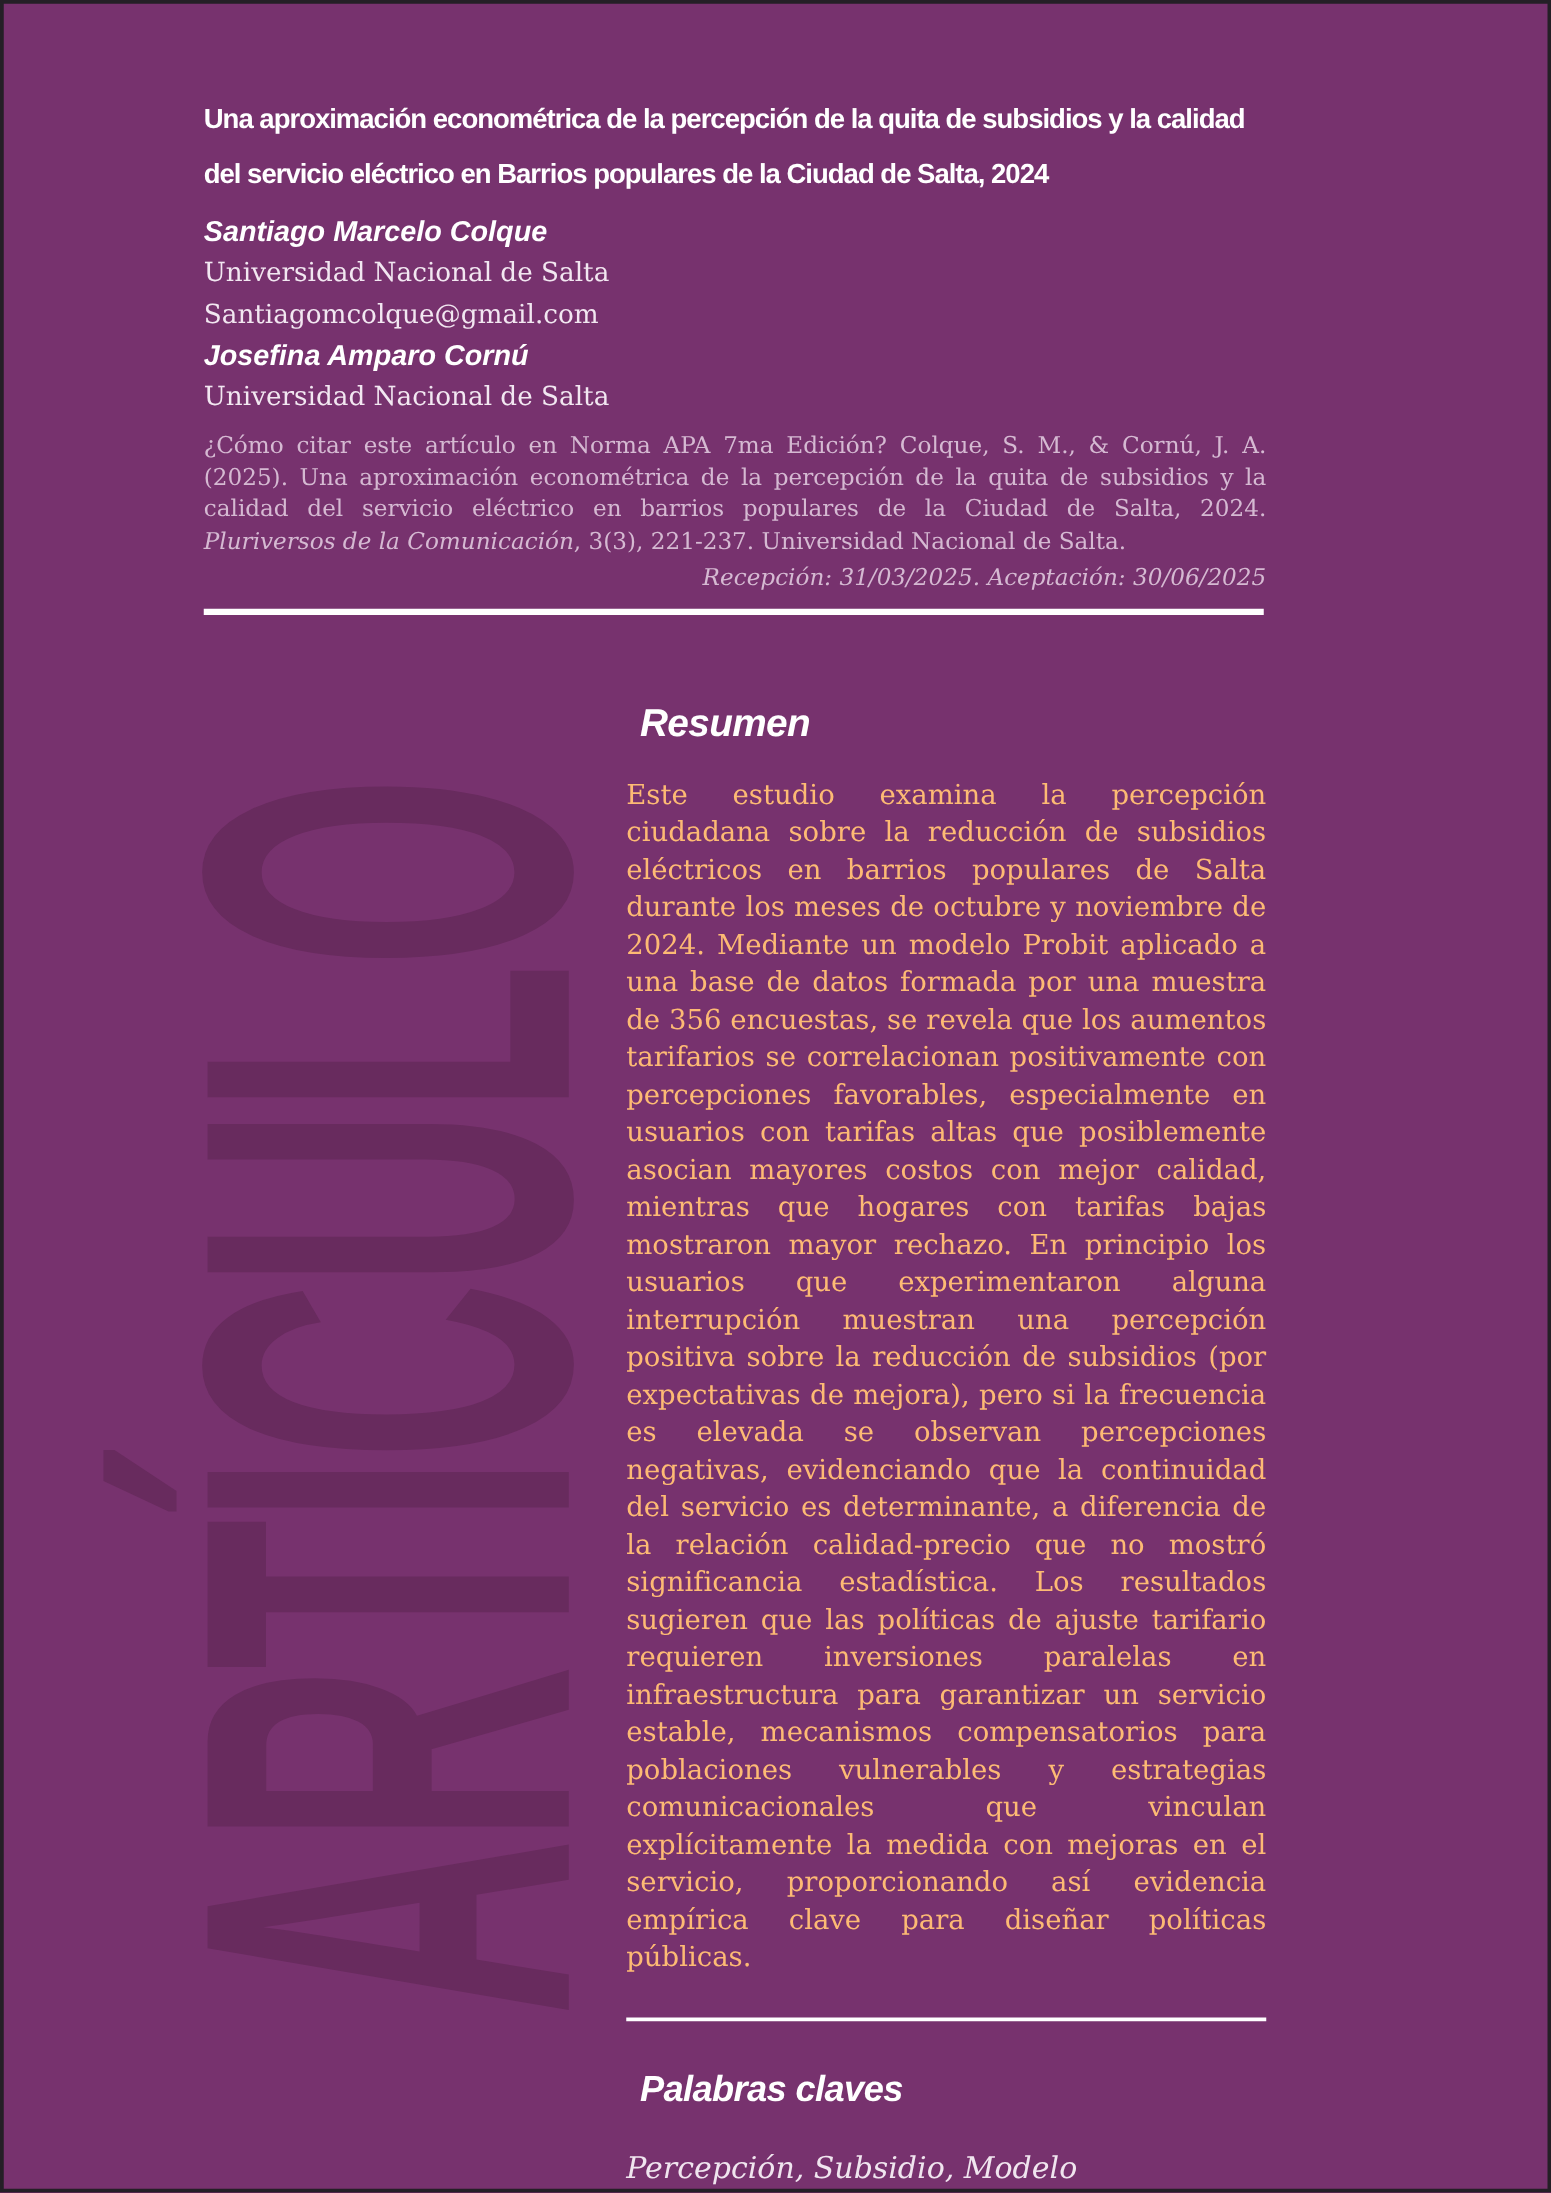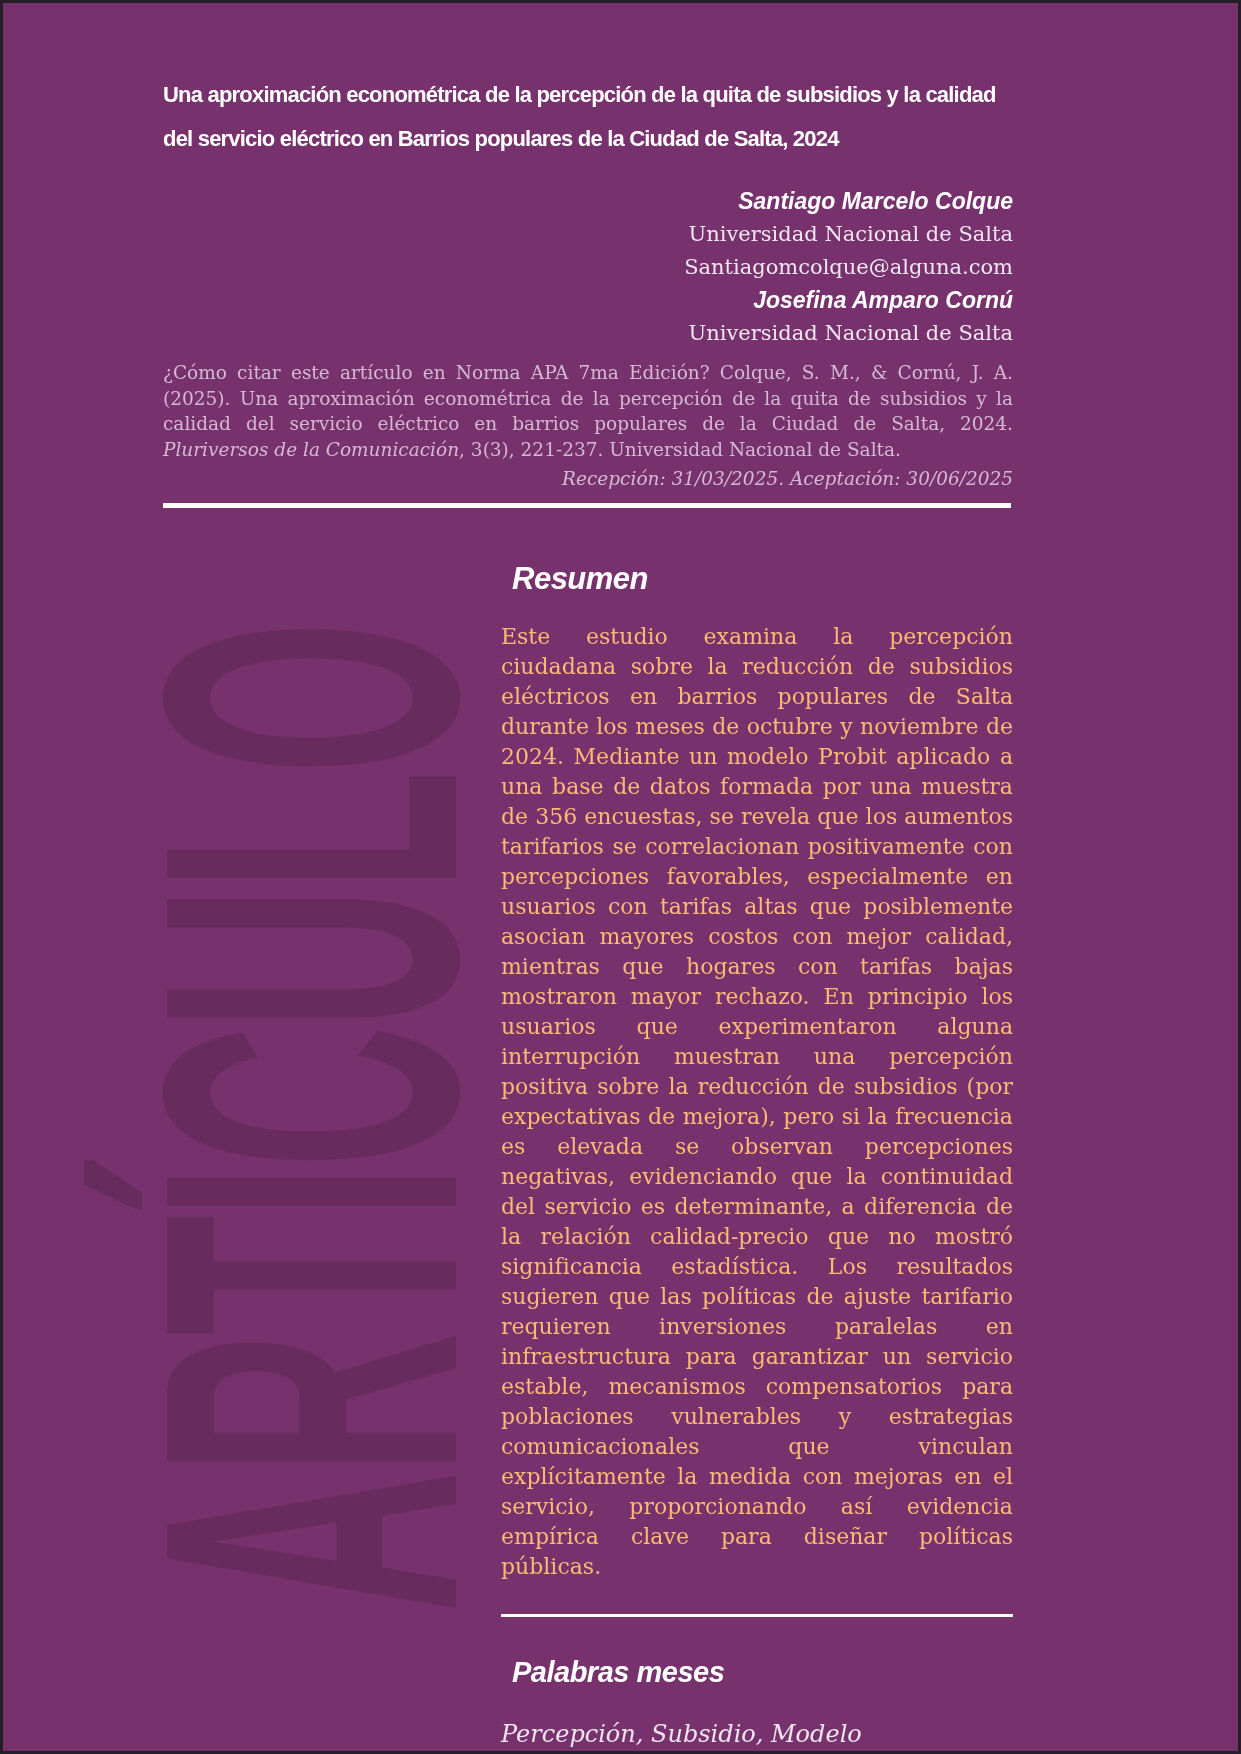--- a/index.html
+++ b/index.html
@@ -45,21 +45,21 @@
     position: absolute; left: 160px; top: 70px; width: 850px;
   }
   .title {
     margin: 0;
     font-family: "Liberation Sans", sans-serif;
     font-weight: bold;
     font-size: 22px; line-height: 44px;
     letter-spacing: -0.8px;
     color: #ffffff;
   }
-  .authors { margin-top: 24px; text-align: right; }
+  .authors { margin-top: 8px; }
   .authors p { margin: 0; }
   .author-name {
     font-family: "Liberation Sans", sans-serif;
     font-weight: bold; font-style: italic;
     font-size: 23px; line-height: 33px;
     color: #ffffff;
   }
   .author-affil, .author-email {
     font-family: "DejaVu Serif", serif;
     font-size: 21px; line-height: 33px;
@@ -134,37 +134,37 @@
       <span class="wm-scale">ARTÍCULO</span>
     </div>
   </div>
 
   <header class="header">
     <h1 class="title">Una aproximación econométrica de la percepción de la quita de subsidios y la calidad del servicio eléctrico en Barrios populares de la Ciudad de Salta, 2024</h1>
 
     <div class="authors">
       <p class="author-name">Santiago Marcelo Colque</p>
       <p class="author-affil">Universidad Nacional de Salta</p>
-      <p class="author-email">Santiagomcolque@alguna.com</p>
+      <p class="author-email">Santiagomcolque@gmail.com</p>
       <p class="author-name">Josefina Amparo Cornú</p>
       <p class="author-affil">Universidad Nacional de Salta</p>
     </div>
 
     <p class="citation"><span>¿Cómo citar este artículo en Norma APA 7ma Edición? Colque, S. M., &amp; Cornú, J. A. (2025). Una aproximación econométrica de la percepción de la quita de subsidios y la calidad del servicio eléctrico en barrios populares de la Ciudad de Salta, 2024. </span><em>Pluriversos de la Comunicación</em><span>, 3(3), 221-237. Universidad Nacional de Salta.</span></p>
 
     <p class="dates">Recepción: 31/03/2025. Aceptación: 30/06/2025</p>
 
     <div class="rule-thick"></div>
   </header>
 
   <main class="content">
     <h2 class="section-heading">Resumen</h2>
 
     <p class="abstract-body">Este estudio examina la percepción ciudadana sobre la reducción de subsidios eléctricos en barrios populares de Salta durante los meses de octubre y noviembre de 2024. Mediante un modelo Probit aplicado a una base de datos formada por una muestra de 356 encuestas, se revela que los aumentos tarifarios se correlacionan positivamente con percepciones favorables, especialmente en usuarios con tarifas altas que posiblemente asocian mayores costos con mejor calidad, mientras que hogares con tarifas bajas mostraron mayor rechazo. En principio los usuarios que experimentaron alguna interrupción muestran una percepción positiva sobre la reducción de subsidios (por expectativas de mejora), pero si la frecuencia es elevada se observan percepciones negativas, evidenciando que la continuidad del servicio es determinante, a diferencia de la relación calidad-precio que no mostró significancia estadística. Los resultados sugieren que las políticas de ajuste tarifario requieren inversiones paralelas en infraestructura para garantizar un servicio estable, mecanismos compensatorios para poblaciones vulnerables y estrategias comunicacionales que vinculan explícitamente la medida con mejoras en el servicio, proporcionando así evidencia empírica clave para diseñar políticas públicas.</p>
 
     <div class="rule-thin"></div>
 
-    <h2 class="section-heading keywords-heading">Palabras meses</h2>
+    <h2 class="section-heading keywords-heading">Palabras claves</h2>
 
     <p class="keywords">Percepción, Subsidio, Modelo probabilístico.</p>
   </main>
 
 </div>
 
 </body></html>

